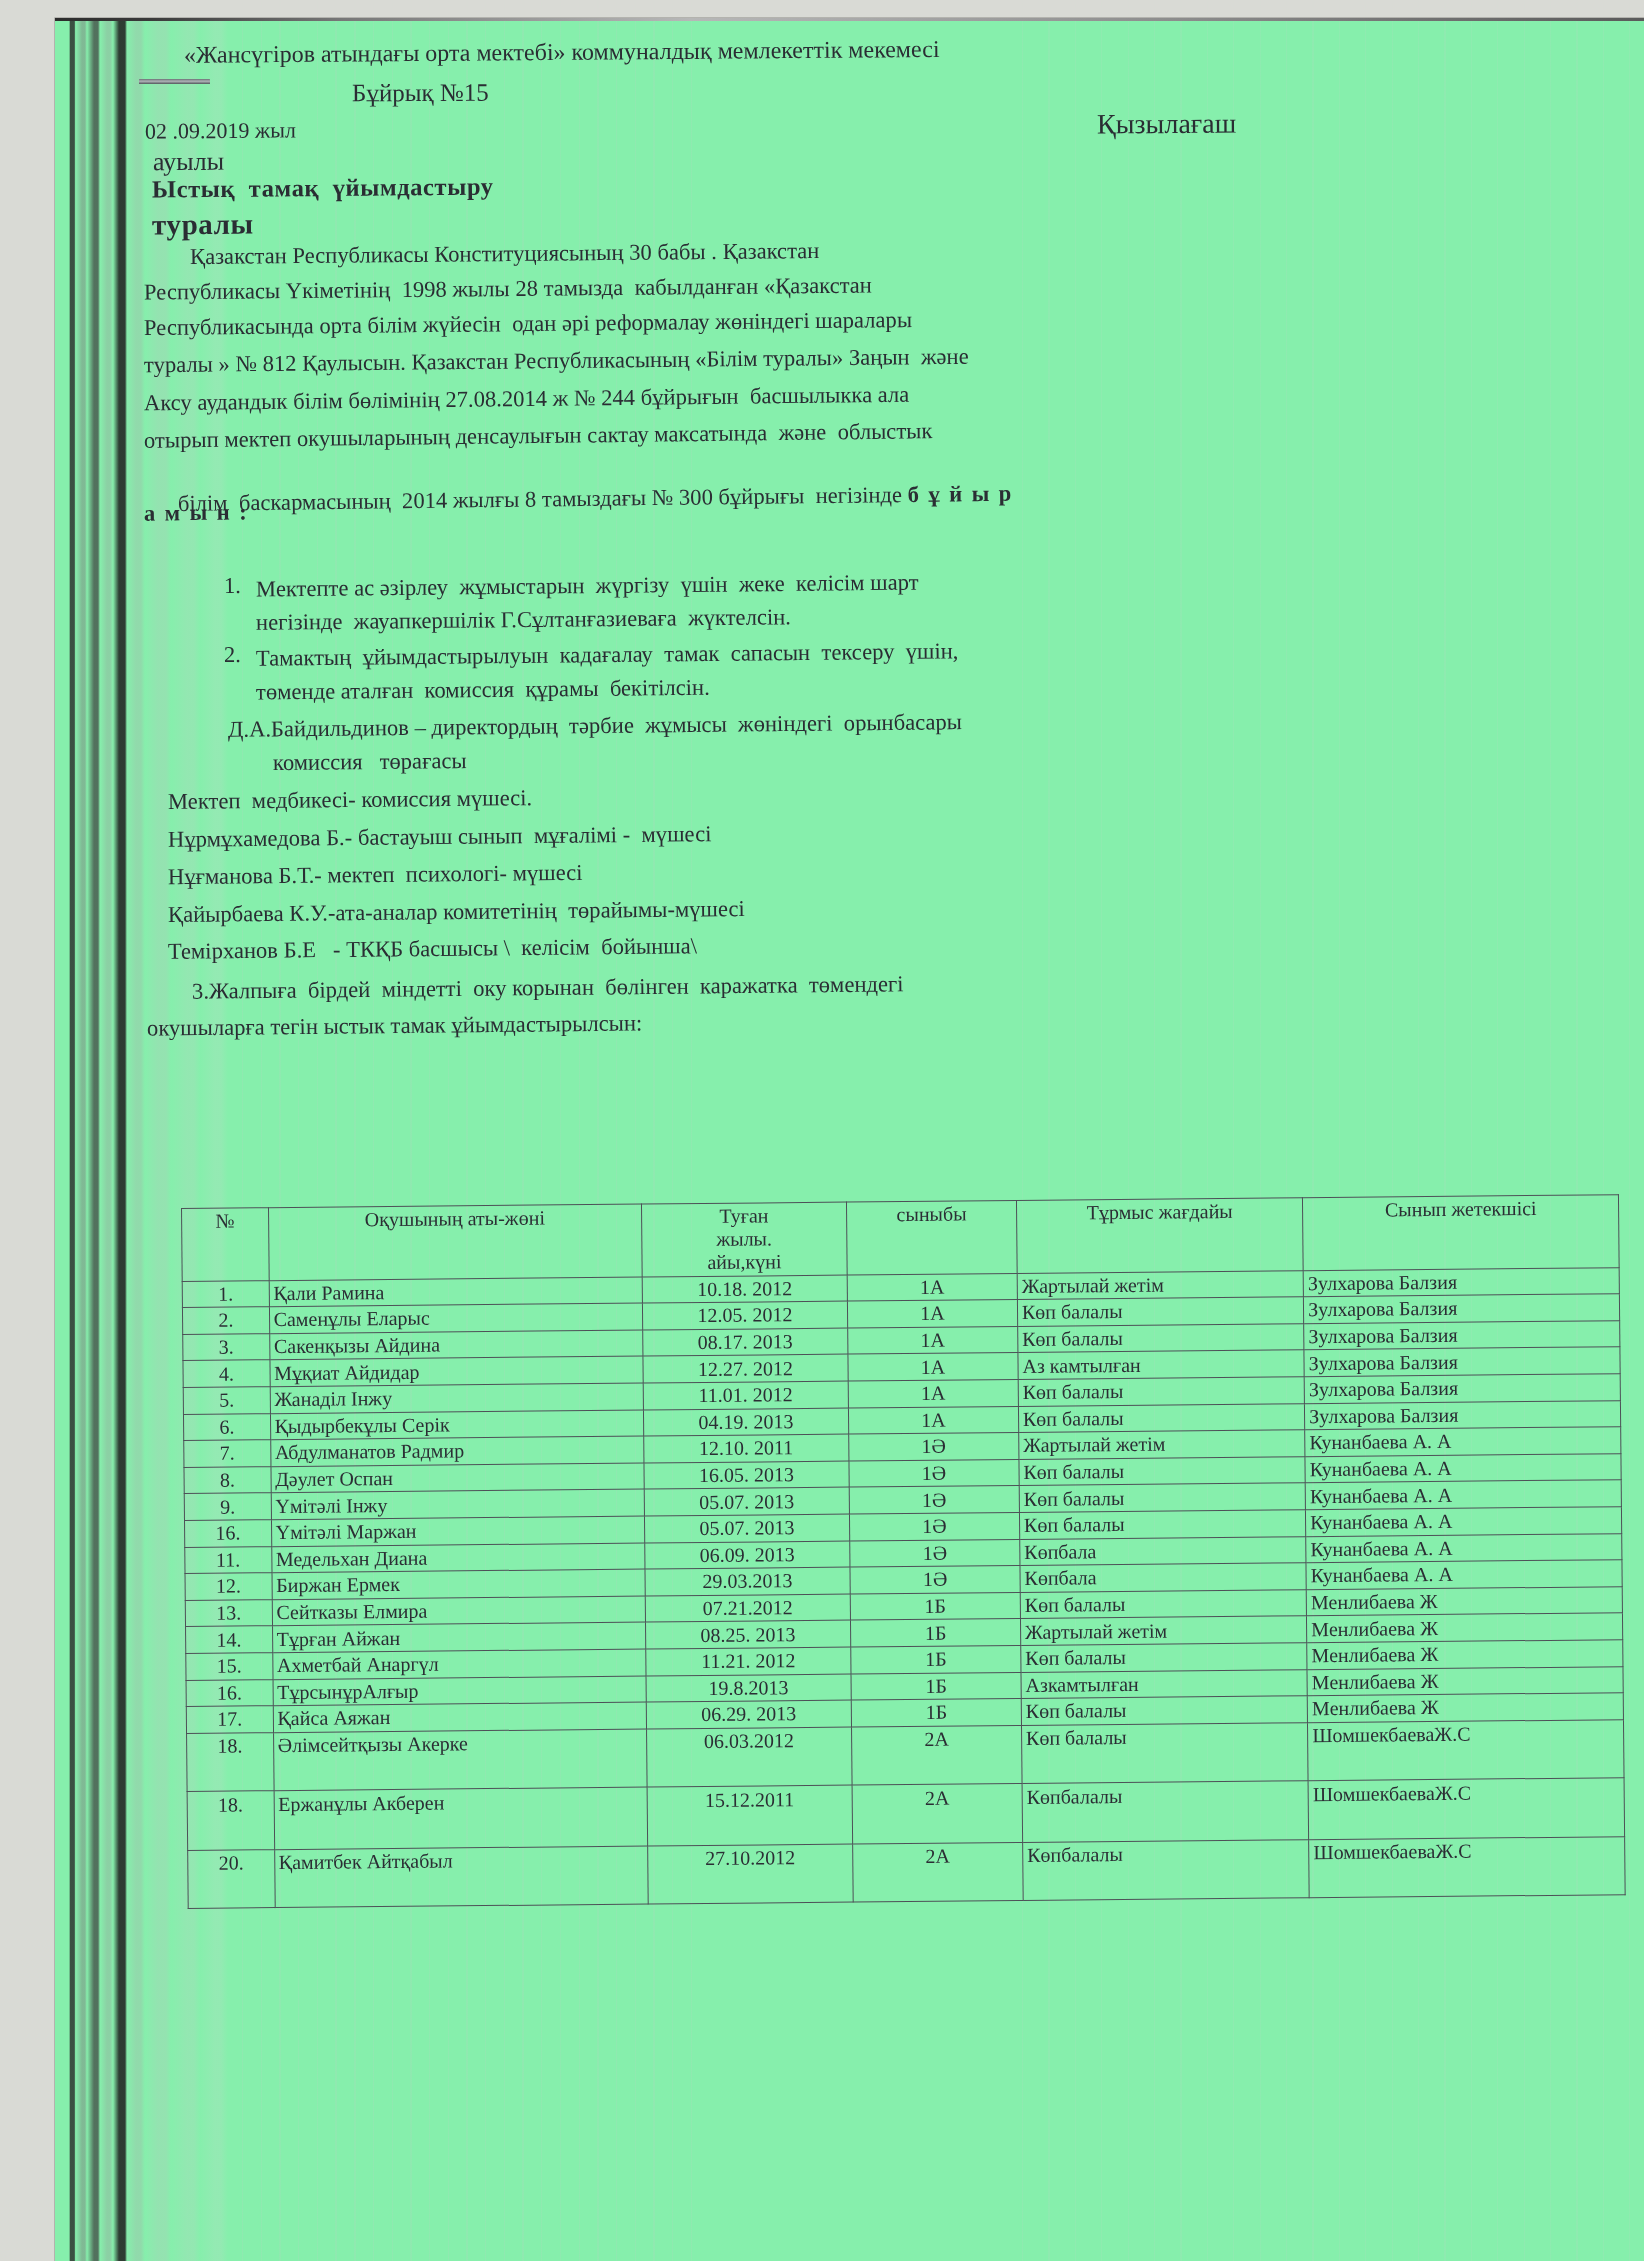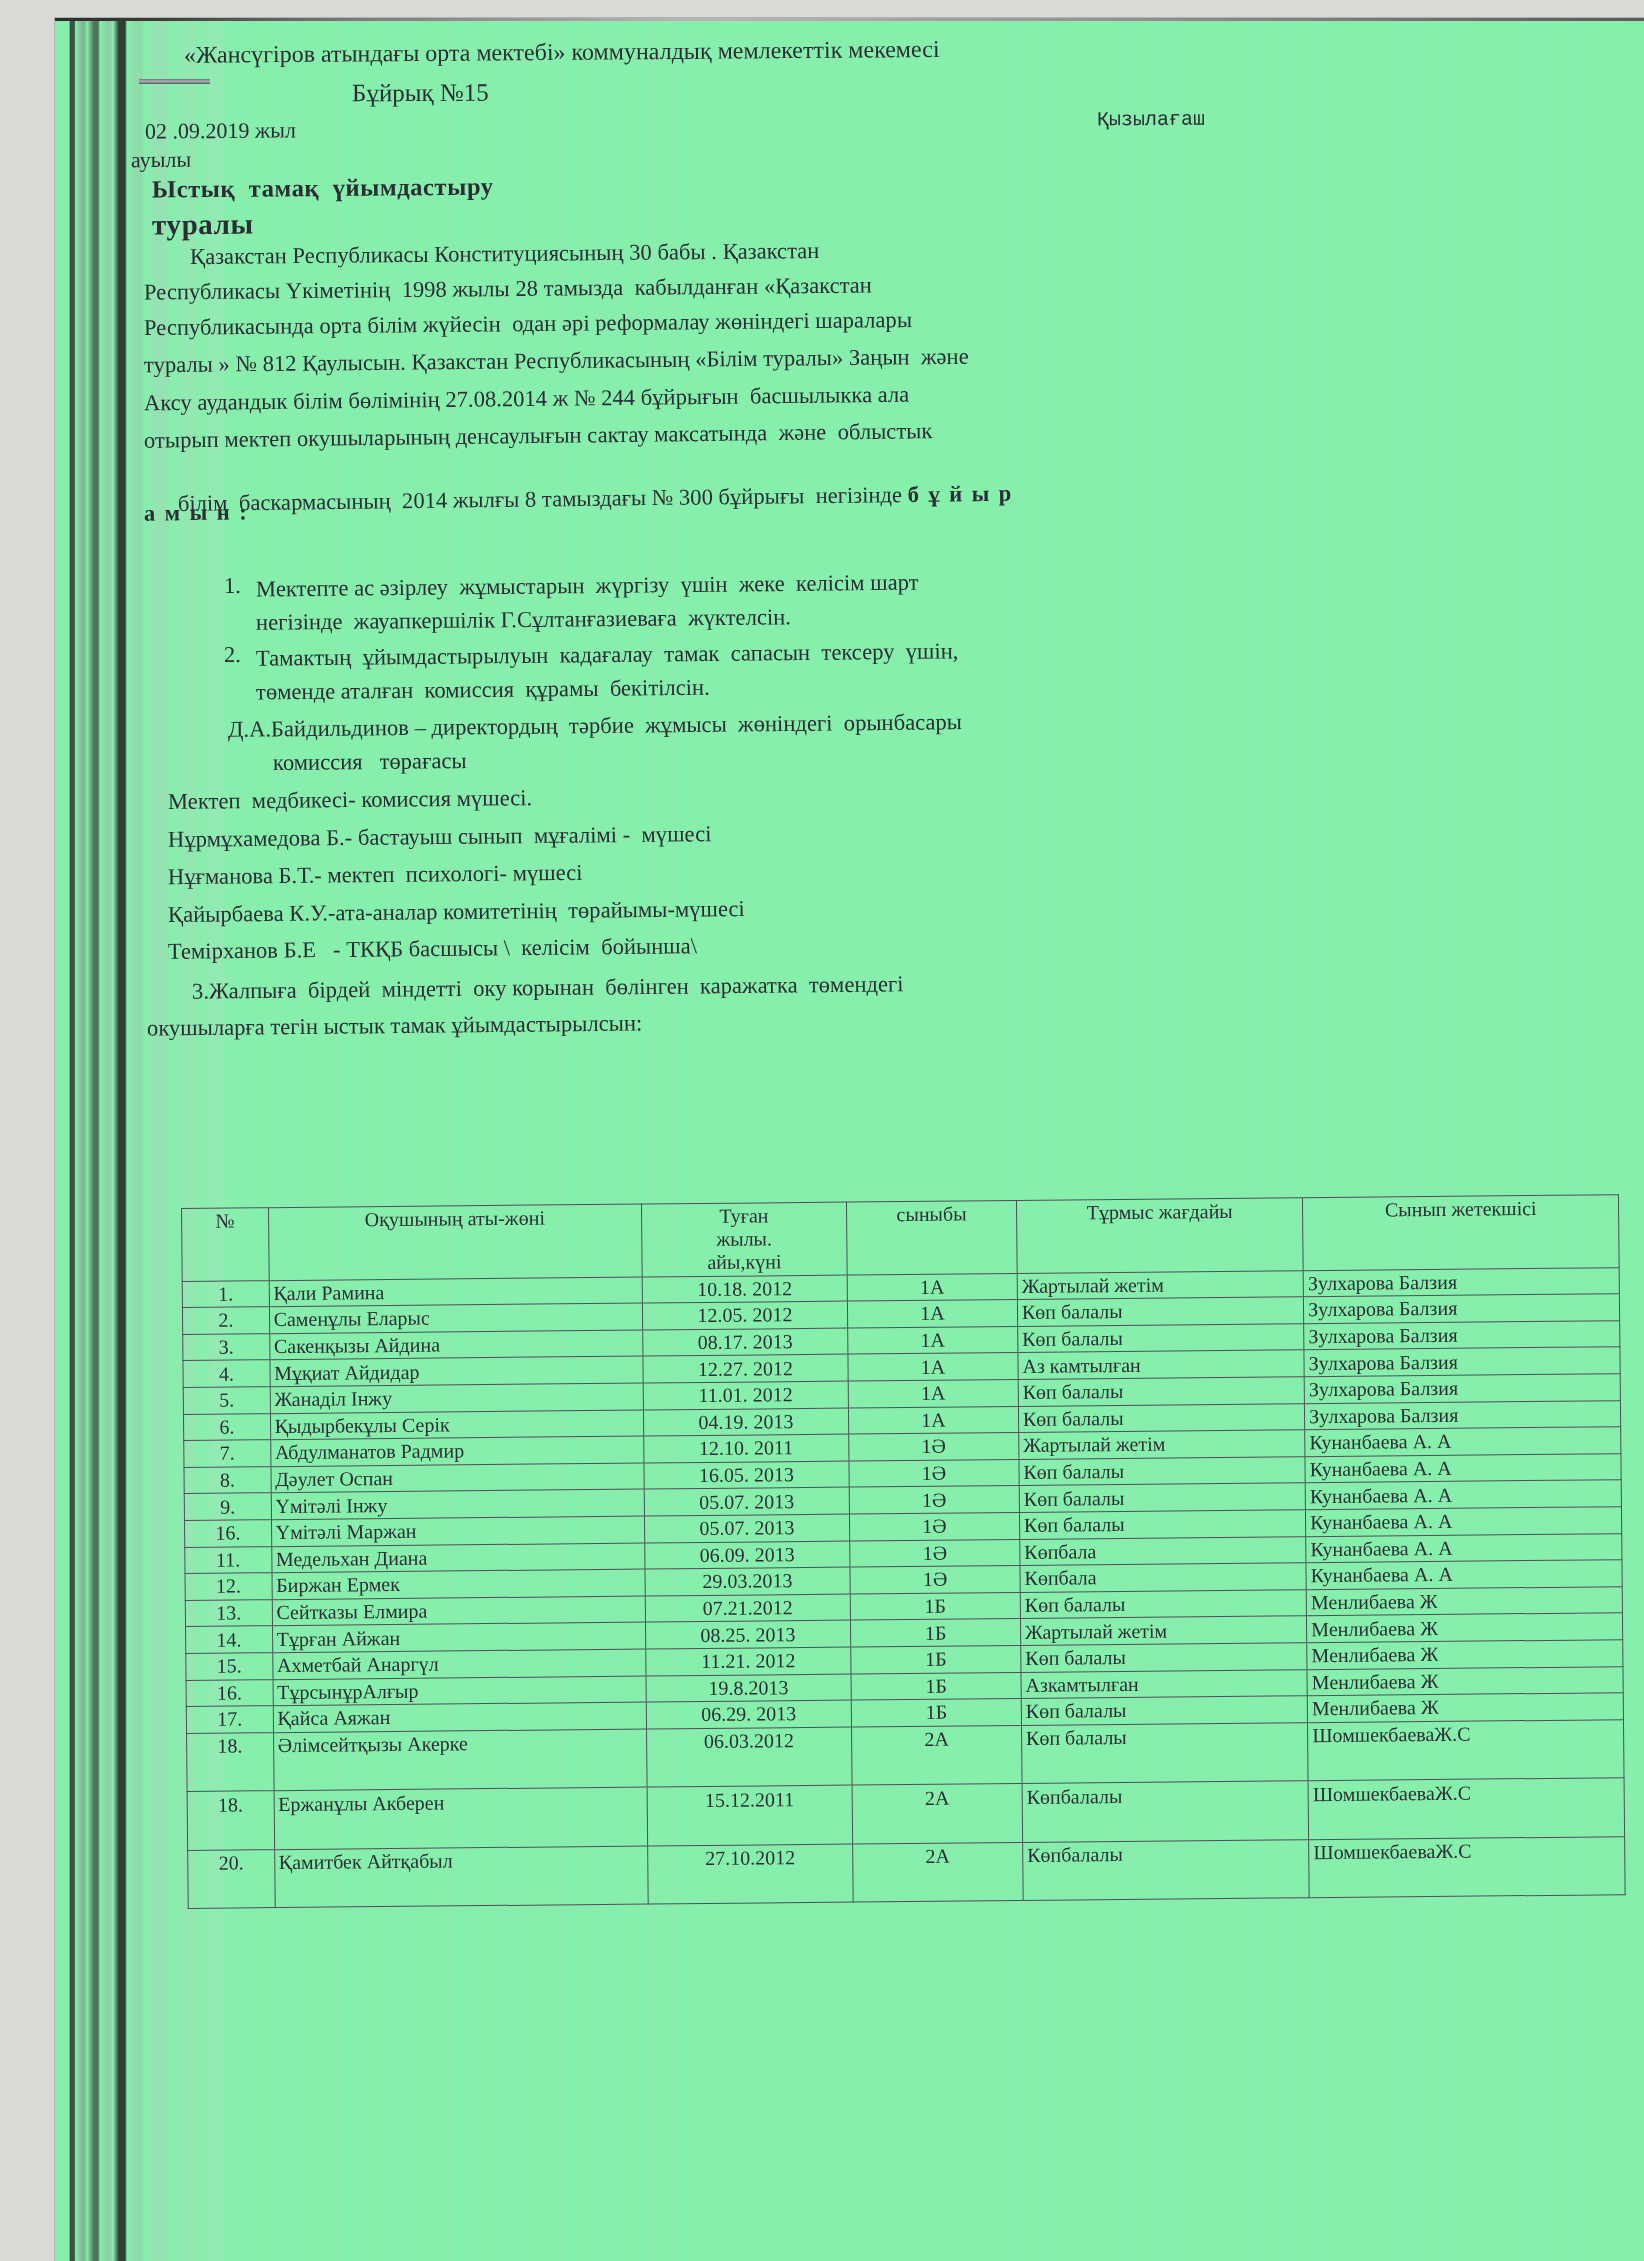--- a/index.html
+++ b/index.html
@@ -81,23 +81,23 @@
     <div class="streak-soft"></div>
     <div class="streak-right"></div>
     <div class="staple"></div>
 
     <div class="t" style="left:129px;top:19.3px;width:1225px;font-size:24px;transform:rotate(-0.45deg);">«Жансүгіров атындағы орта мектебі» коммуналдық мемлекеттік мекемесі</div>
 
     <div class="t" style="left:297px;top:61px;font-size:25px;transform:rotate(-0.3deg);text-align:center;">Бұйрық №15</div>
 
     <div class="t" style="left:90px;top:100px;font-size:22px;transform:rotate(-0.5deg);">02 .09.2019 жыл</div>
 
-    <div class="t" style="left:1042px;top:90px;font-size:20px;transform:rotate(-0.4deg);font-family:Liberation Mono, monospace;">Қызылағаш</div>
-
-    <div class="t" style="left:76px;top:129px;font-size:22px;transform:rotate(-0.5deg);">ауылы</div>
+    <div class="t" style="left:1042px;top:90px;font-size:28px;transform:rotate(-0.4deg);">Қызылағаш</div>
+
+    <div class="t" style="left:98px;top:129px;font-size:26px;transform:rotate(-0.5deg);">ауылы</div>
 
     <div class="t bold" style="left:97px;top:156px;font-size:24.5px;letter-spacing:0.6px;transform:rotate(-0.5deg);">Ыстық  тамақ  үйымдастыру</div>
     <div class="t bold" style="left:97px;top:190px;font-size:29px;letter-spacing:0.6px;transform:rotate(-0.5deg);">туралы</div>
 
     <div class="t" style="left:135px;top:223px;font-size:22.6px;transform:rotate(-0.55deg);">Қазакстан Республикасы Конституциясының 30 бабы . Қазакстан</div>
     <div class="t" style="left:89px;top:258px;font-size:22.6px;transform:rotate(-0.55deg);">Республикасы Үкіметінің  1998 жылы 28 тамызда  кабылданған «Қазакстан</div>
     <div class="t" style="left:89px;top:293px;font-size:22.6px;transform:rotate(-0.6deg);">Республикасында орта білім жүйесін  одан әрі реформалау жөніндегі шаралары</div>
     <div class="t" style="left:89px;top:330px;font-size:22.6px;transform:rotate(-0.6deg);">туралы » № 812 Қаулысын. Қазакстан Республикасының «Білім туралы» Заңын  және</div>
     <div class="t" style="left:89px;top:368px;font-size:22.6px;transform:rotate(-0.65deg);">Аксу аудандык білім бөлімінің 27.08.2014 ж № 244 бұйрығын  басшылыкка ала</div>
     <div class="t" style="left:89px;top:405px;font-size:22.6px;transform:rotate(-0.7deg);">отырып мектеп окушыларының денсаулығын сактау максатында  және  облыстык</div>

